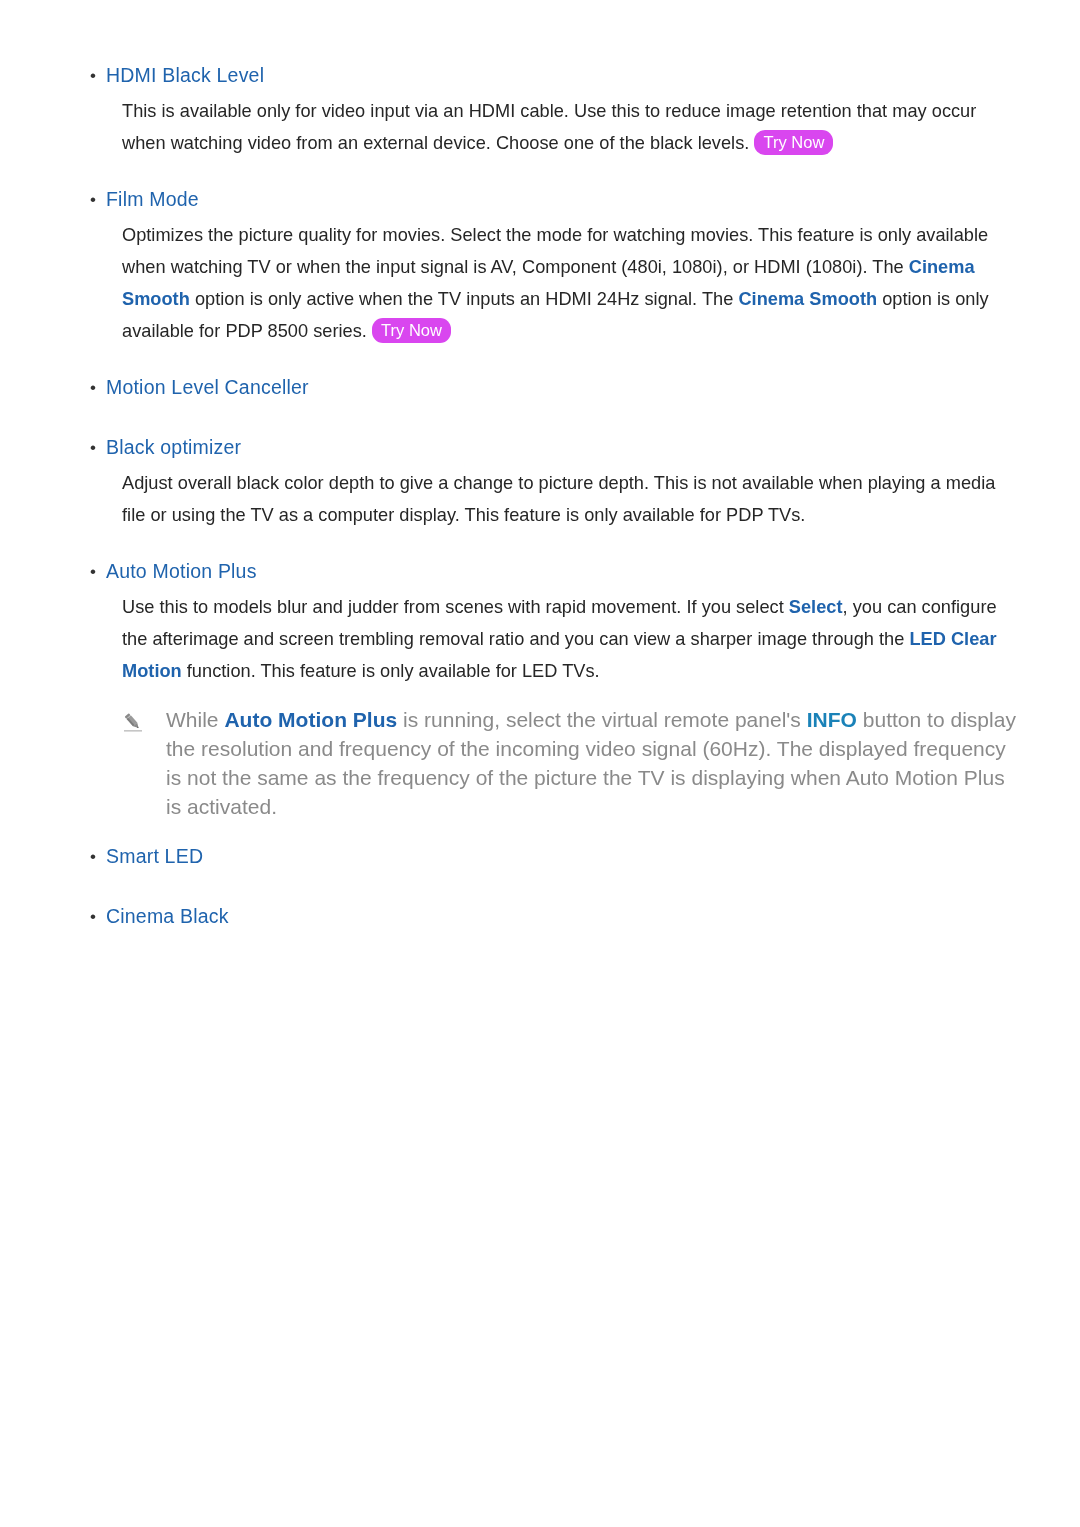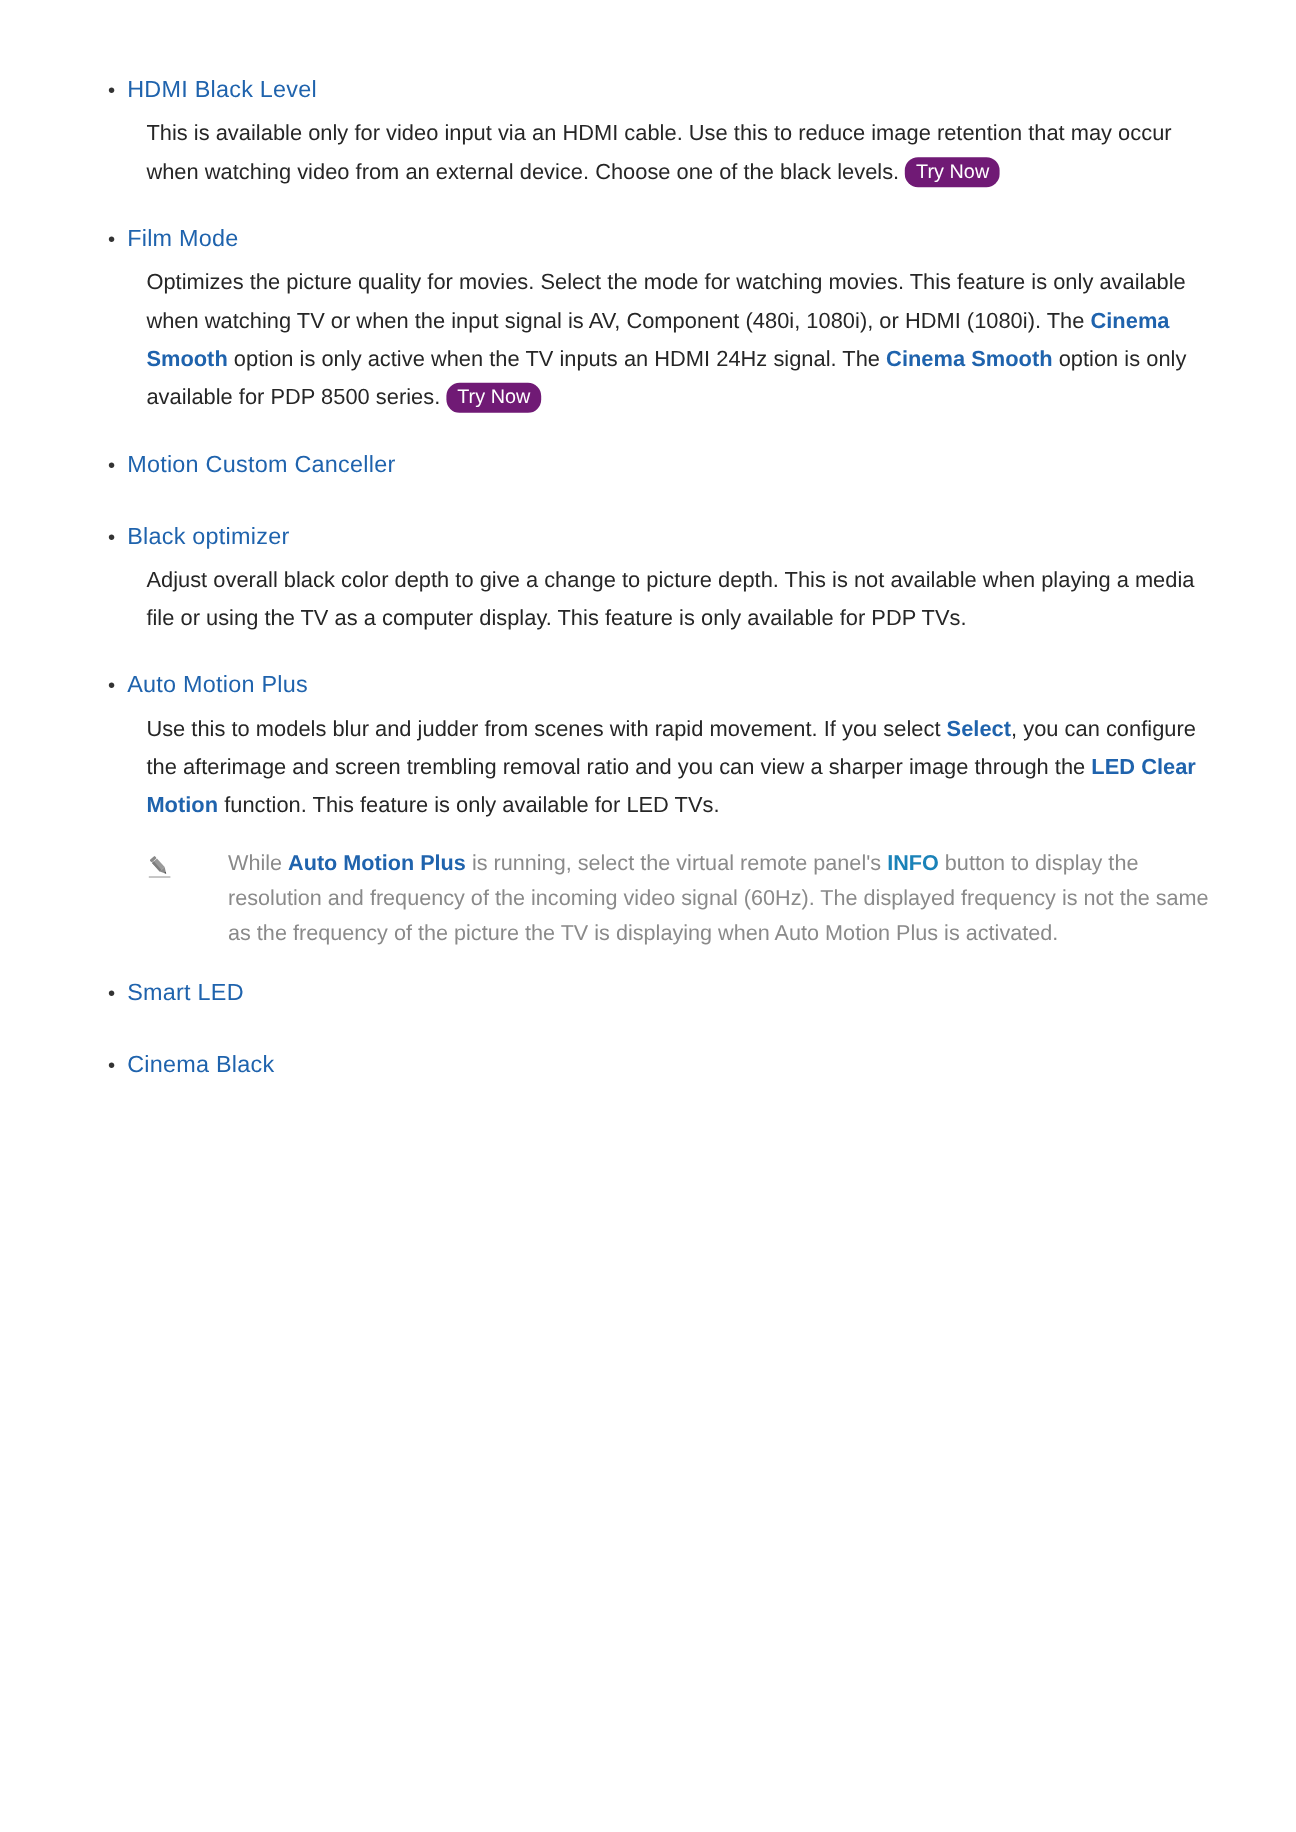--- a/index.html
+++ b/index.html
@@ -73,21 +73,21 @@
 
   
   .hl {
     color: #1f63ad;
     font-weight: 600;
   }
 
   
   .trynow {
     display: inline-block;
-    background: #701a75;
+    background: #d946ef;
     color: #ffffff;
     font-size: 16.5px;
     line-height: 22px;
     padding: 1px 9px 2px 9px;
     border-radius: 11px;
     vertical-align: 1px;
     white-space: nowrap;
   }
   
   .trynow.clipped {
@@ -101,25 +101,24 @@
     align-items: flex-start;
     padding-left: 34px;
     margin-top: 18px;
   }
   .note-icon {
     width: 44px;
     min-width: 44px;
     padding-top: 6px;
   }
   .note-body {
-    font-size: 18px;
+    font-size: 21px;
     line-height: 29px;
     color: #8a8a8a;
     letter-spacing: 0.01px;
-    margin-left: 24px;
   }
   .note-hl {
     color: #1f63ad;
     font-weight: bold;
   }
   .note-hl-info {
     color: #1a82b8;
     font-weight: bold;
   }
 </style>
@@ -145,21 +144,21 @@
         <span class="heading">Film Mode</span>
       </div>
       <p class="body-text"><span>Optimizes the picture quality for movies. Select the mode for watching movies. This feature is only available when watching TV or when the input signal is AV, Component (480i, 1080i), or HDMI (1080i). The </span><span class="hl">Cinema Smooth</span><span> option is only active when the TV inputs an HDMI 24Hz signal. The </span><span class="hl">Cinema Smooth</span><span> option is only available for PDP 8500 series.</span> <span class="trynow">Try Now</span></p>
     </div>
 
     <div class="gap-after-para"></div>
 
     <div class="section">
       <div class="heading-row">
         <span class="bullet">•</span>
-        <span class="heading">Motion Custom Canceller</span>
+        <span class="heading">Motion Level Canceller</span>
       </div>
     </div>
 
     <div class="gap-after-para"></div>
 
     <div class="section">
       <div class="heading-row">
         <span class="bullet">•</span>
         <span class="heading">Black optimizer</span>
       </div>

